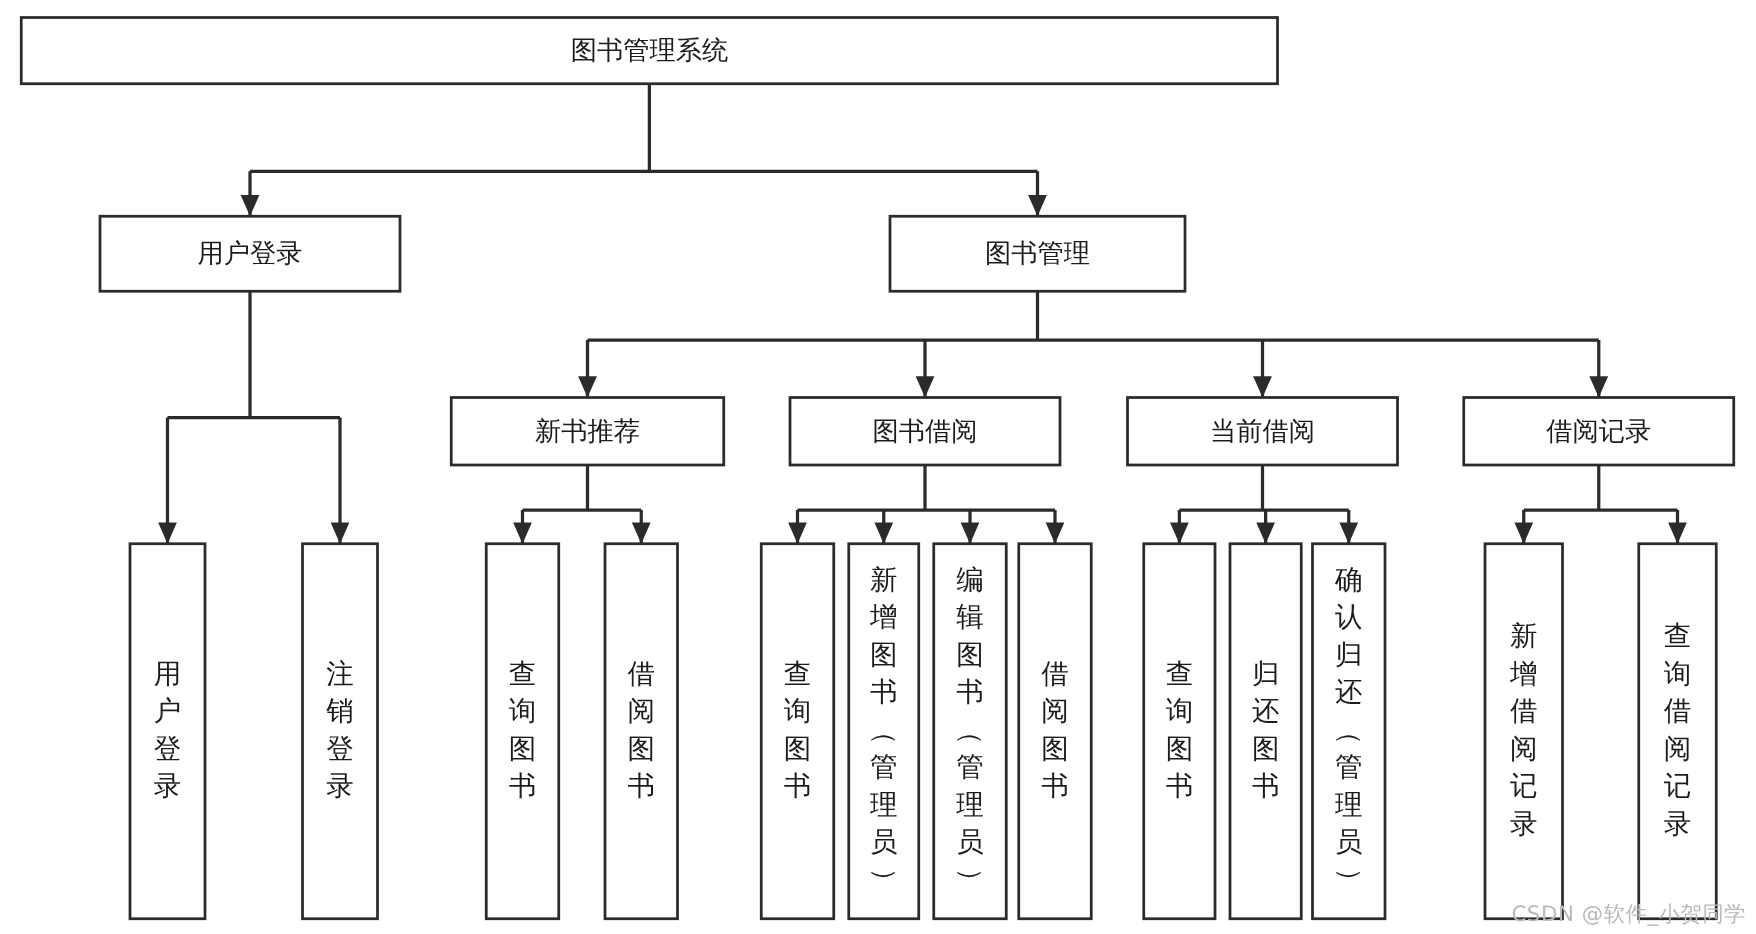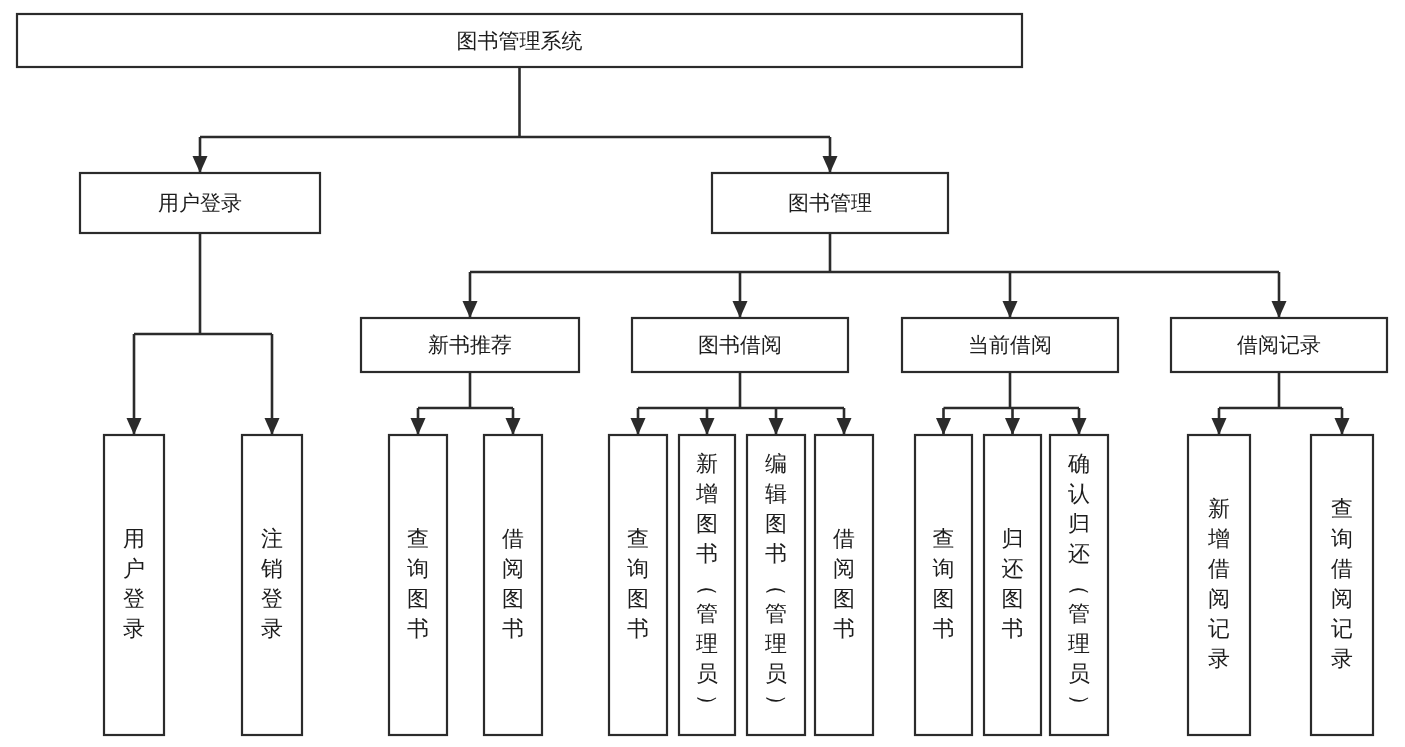--- a/index.html
+++ b/index.html
@@ -258,13 +258,14 @@
           <rect x="1311" y="435" width="62" height="300" class="node-box"></rect>
           <text x="1342" y="510" class="node-label vertical-label">查</text>
           <text x="1342" y="540" class="node-label vertical-label">询</text>
           <text x="1342" y="570" class="node-label vertical-label">借</text>
           <text x="1342" y="600" class="node-label vertical-label">阅</text>
           <text x="1342" y="630" class="node-label vertical-label">记</text>
           <text x="1342" y="660" class="node-label vertical-label">录</text>
         </g>
       </g>
     </svg>
+  <div class="watermark-text">CSDN @软件_小贺同学</div>
 </div>
 
 </body></html>

